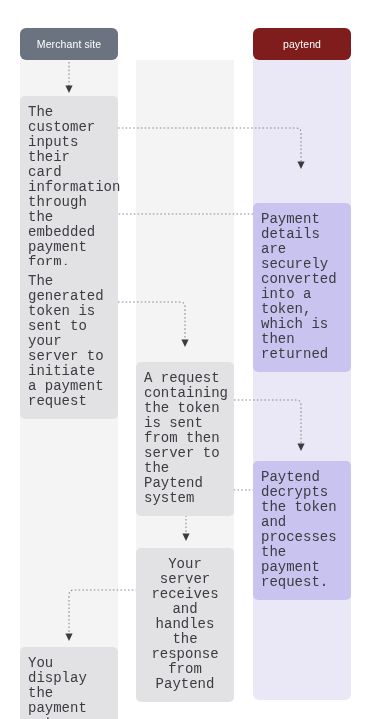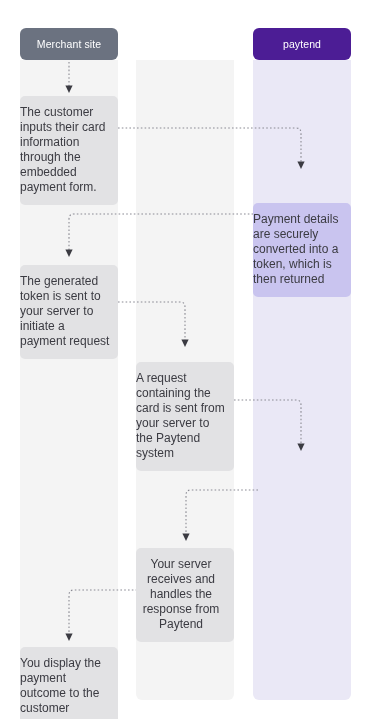--- a/index.html
+++ b/index.html
@@ -54,36 +54,37 @@
     align-items: center;
     justify-content: center;
     color: #ffffff;
     font-size: 10.5px;
     letter-spacing: 0.1px;
     text-align: center;
     box-sizing: border-box;
     padding: 0 4px;
   }
   .lane-neutral .lane-header { background: #6b7280; }
-  .lane-brand   .lane-header { background: #4c1d95; }
+  .lane-brand   .lane-header { background: #7f1d1d; }
 
   #lane-1 { left: 20px; }
   #lane-2 { left: 136px; }
   #lane-3 { left: 253px; }
 
   
   .card {
     position: absolute;
     width: 98px;
     border-radius: 5px;
     box-sizing: border-box;
-    padding: 9px 8px 10px 0;
-    font-size: 12px;
+    padding: 9px 8px 10px 8px;
+    font-size: 14px;
     line-height: 15px;
     color: #3b3b42;
+    font-family: Liberation Mono, monospace;
   }
   .card-neutral { background: #e2e2e4; }
   .card-brand   { background: #c9c4ef; }
 
   
   .conn {
     position: absolute;
     pointer-events: none;
   }
   .conn svg { display: block; overflow: visible; }
@@ -155,20 +156,21 @@
       <path d="M8 53 L 4.4 45.5 L 11.6 45.5 Z" fill="#3b3b42"></path>
     </svg>
   </div>
 
   <div class="card card-neutral" style="left:20px;  top:96px;">The customer inputs their card information through the embedded payment form.</div>
 
   <div class="card card-brand" style="left:253px; top:176px;margin-top:27px;">Payment details are securely converted into a token, which is then returned</div>
 
   <div class="card card-neutral" style="left:20px;  top:265px;">The generated token is sent to your server to initiate a payment request</div>
 
-  <div class="card card-neutral" style="left:136px; top:362px;">A request containing the card is sent from your server to the Paytend system</div>
+  <div class="card card-neutral" style="left:136px; top:362px;">A request containing the token is sent from then server to the Paytend system</div>
 
+  <div class="card card-brand" style="left:253px; top:461px;">Paytend decrypts the token and processes the payment request.</div>
 
   <div class="card card-neutral" style="left:136px; top:548px;text-align:center;">Your server receives and handles the response from Paytend</div>
 
   <div class="card card-neutral" style="left:20px;  top:647px;">You display the payment outcome to the customer</div>
 
 </div>
 
 </body></html>

